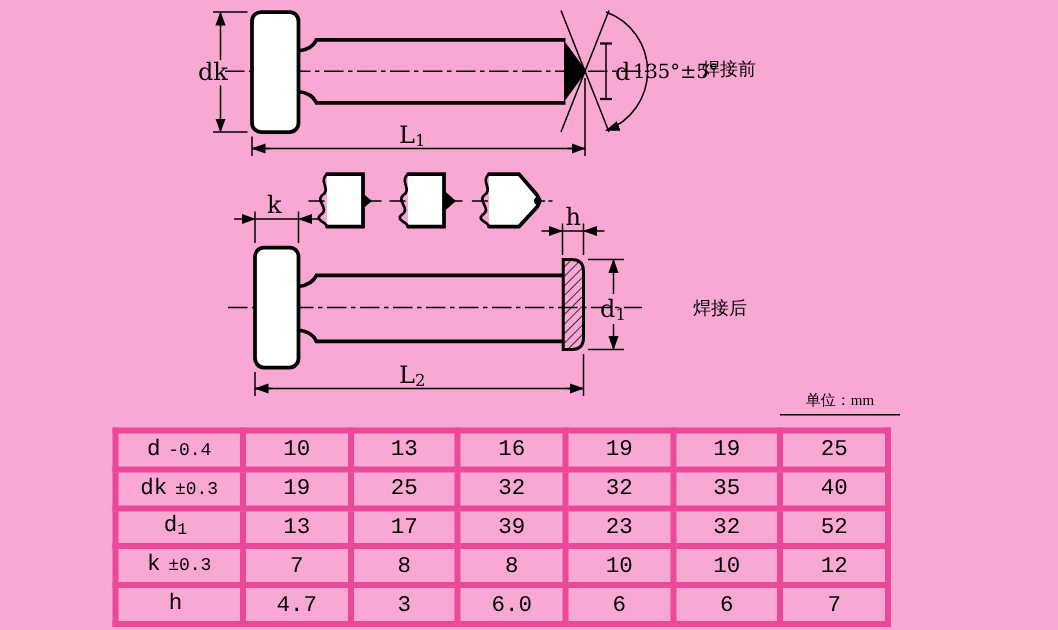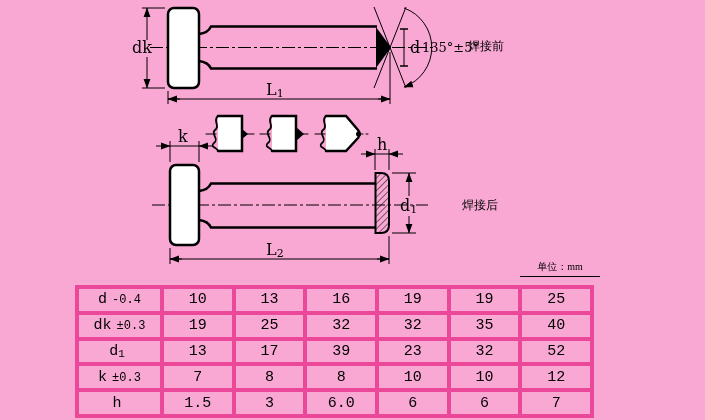--- a/index.html
+++ b/index.html
@@ -180,21 +180,21 @@
           <td class="lbl"><span>k</span><span class="sub"></span><span class="tol">±0.3</span></td>
           <td>7</td>
           <td>8</td>
           <td>8</td>
           <td>10</td>
           <td>10</td>
           <td>12</td>
         </tr>
         <tr>
           <td class="lbl"><span>h</span><span class="sub"></span><span class="tol"></span></td>
-          <td>1.5</td>
+          <td>4.7</td>
           <td>3</td>
           <td>6.0</td>
           <td>6</td>
           <td>6</td>
           <td>7</td>
         </tr>
       </tbody>
     </table>
   </div>
 

